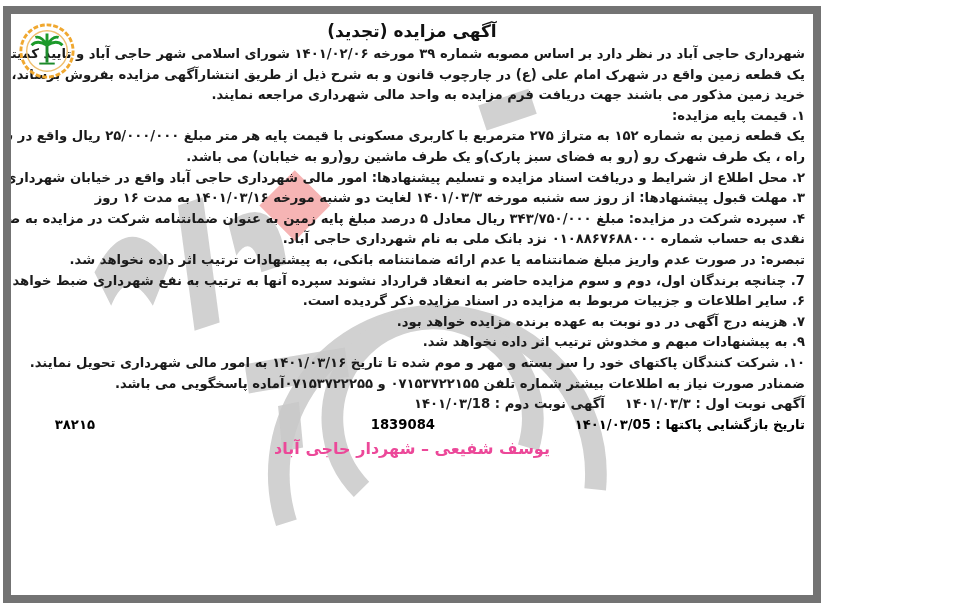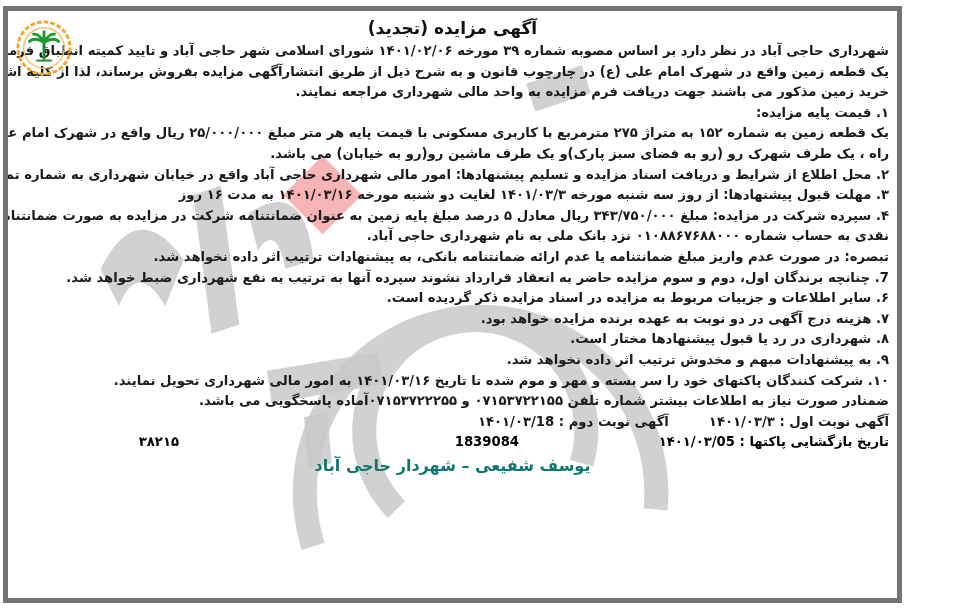--- a/index.html
+++ b/index.html
@@ -1,29 +1,29 @@
 <!DOCTYPE html>
 <html><head>
 <meta charset="utf-8">
 <style>
   html, body { margin: 0; padding: 0; background: #ffffff; }
   body { width: 971px; height: 609px; overflow: hidden; position: relative; font-family: "DejaVu Sans", sans-serif; }
   .frame {
-    position: absolute; left: 3px; top: 6px; width: 899px; height: 597px;
-    border: 5px solid #737373; box-sizing: border-box; background: #fff; overflow: hidden;
+    position: absolute; left: 3px; top: 6px; width: 818px; height: 597px;
+    border: 8px solid #737373; box-sizing: border-box; background: #fff; overflow: hidden;
   }
   .watermark { position: absolute; left: 0; top: 0; width: 100%; height: 100%; pointer-events: none; z-index: 0; }
   .content { position: relative; z-index: 1; direction: rtl; text-align: right; padding: 4px 8px 0 8px; }
   .title { text-align: center; font-weight: bold; font-size: 17px; color: #111; margin: 2px 0 2px 0; line-height: 22px; }
   .logo { position: absolute; left: 7px; top: 8px; width: 58px; height: 58px; z-index: 2; }
   .line { font-size: 13.2px; font-weight: bold; color: #1a1a1a; line-height: 20.6px; white-space: nowrap; }
   .intro .line { padding-left: 60px; }
   .footer-row { display: flex; font-size: 13.2px; font-weight: bold; color: #1a1a1a; line-height: 20.6px; white-space: nowrap; }
   .footer-row span { display: inline-block; }
-  .sig { text-align: center; font-size: 16px; font-weight: bold; color: #0f766e; line-height: 24px; margin-top: 2px; }
+  .sig { text-align: center; font-size: 16px; font-weight: bold; color: #ec4899; line-height: 24px; margin-top: 2px; }
   .codes { display: flex; line-height: 20px; font-size: 13.2px; font-weight: bold; }
 </style>
 </head>
 <body>
 
 <div class="frame">
 
   <svg class="watermark" viewBox="0 0 961 597">
     <g fill="none" stroke="#c9c9c9" stroke-width="26" opacity="0.85">
       <path d="M 330 560 A 190 190 0 1 1 700 520"></path>
@@ -62,28 +62,27 @@
       <div class="line">یک قطعه زمین به شماره ۱۵۲ به متراژ ۲۷۵ مترمربع با کاربری مسکونی با قیمت پایه هر متر مبلغ ۲۵/۰۰۰/۰۰۰ ریال واقع در شهرک امام علی (ع) درب به هال دو طرف</div>
       <div class="line">راه ، یک طرف شهرک رو (رو به فضای سبز پارک)و یک طرف ماشین رو(رو به خیابان) می باشد.</div>
       <div class="line">۲. محل اطلاع از شرایط و دریافت اسناد مزایده و تسلیم پیشنهادها: امور مالی شهرداری حاجی آباد واقع در خیابان شهرداری به شماره تماس ۰۷۱۵۳۷۲۲۱۵۵</div>
       <div class="line">۳. مهلت قبول پیشنهادها: از روز سه شنبه مورخه ۱۴۰۱/۰۳/۳ لغایت دو شنبه مورخه ۱۴۰۱/۰۳/۱۶ به مدت ۱۶ روز</div>
       <div class="line">۴. سپرده شرکت در مزایده: مبلغ ۳۴۳/۷۵۰/۰۰۰ ریال معادل ۵ درصد مبلغ پایه زمین به عنوان ضمانتنامه شرکت در مزایده به صورت ضمانتنامه بانکی یا فیش واریز</div>
       <div class="line">نقدی به حساب شماره ۰۱۰۸۸۶۷۶۸۸۰۰۰ نزد بانک ملی به نام شهرداری حاجی آباد.</div>
       <div class="line">تبصره: در صورت عدم واریز مبلغ ضمانتنامه یا عدم ارائه ضمانتنامه بانکی، به پیشنهادات ترتیب اثر داده نخواهد شد.</div>
       <div class="line">7. چنانچه برندگان اول، دوم و سوم مزایده حاضر به انعقاد قرارداد نشوند سپرده آنها به ترتیب به نفع شهرداری ضبط خواهد شد.</div>
       <div class="line">۶. سایر اطلاعات و جزییات مربوط به مزایده در اسناد مزایده ذکر گردیده است.</div>
       <div class="line">۷. هزینه درج آگهی در دو نوبت به عهده برنده مزایده خواهد بود.</div>
-      <div class="line">۸. شهرداری در رد یا قبول پیشنهادها مختار است.</div>
       <div class="line">۹. به پیشنهادات مبهم و مخدوش ترتیب اثر داده نخواهد شد.</div>
       <div class="line">۱۰. شرکت کنندگان پاکتهای خود را سر بسته و مهر و موم شده تا تاریخ ۱۴۰۱/۰۳/۱۶ به امور مالی شهرداری تحویل نمایند.</div>
       <div class="line">ضمنادر صورت نیاز به اطلاعات بیشتر شماره تلفن ۰۷۱۵۳۷۲۲۱۵۵ و ۰۷۱۵۳۷۲۲۲۵۵آماده پاسخگویی می باشد.</div>
     </div>
 
     <div class="footer-row">
-      <span style="margin-left:40px;">آگهی نوبت اول : ۱۴۰۱/۰۳/۳</span>
+      <span style="margin-left:20px;">آگهی نوبت اول : ۱۴۰۱/۰۳/۳</span>
       <span style="margin-left:40px;">آگهی نوبت دوم : ۱۴۰۱/۰۳/18</span>
     </div>
 
     <div class="codes">
       <span style="width:370px;">تاریخ بازگشایی پاکتها : ۱۴۰۱/۰۳/05</span>
       <span style="width:340px;">1839084</span>
       <span>۳۸۲۱۵</span>
     </div>
 
     <div class="sig">یوسف شفیعی – شهردار حاجی آباد</div>

